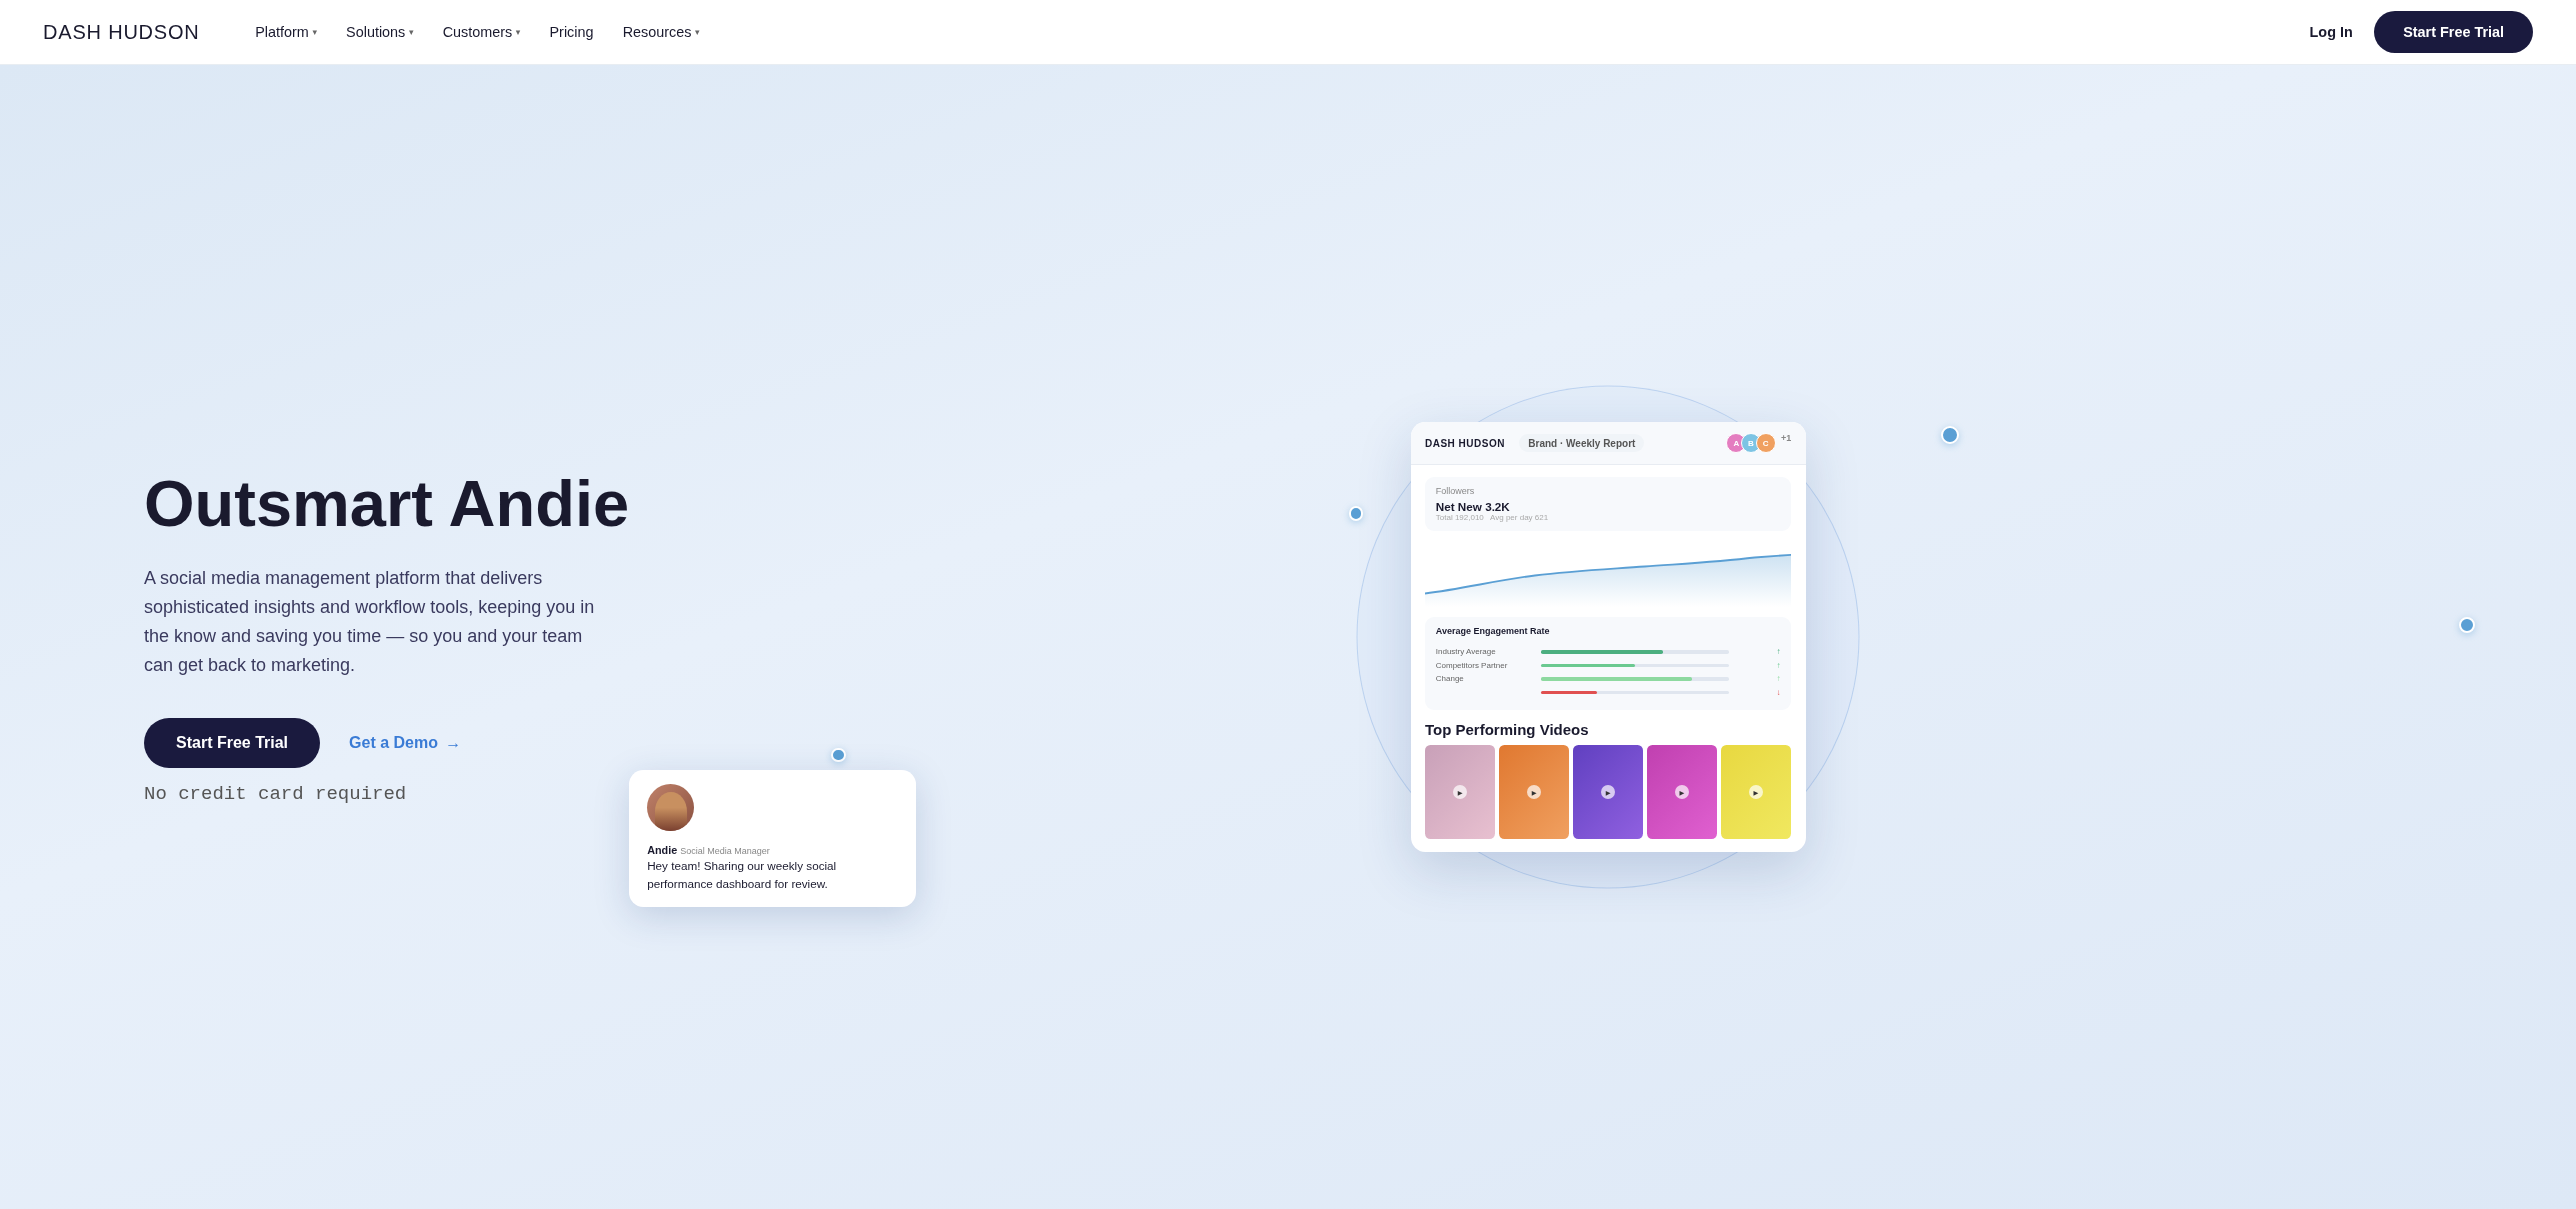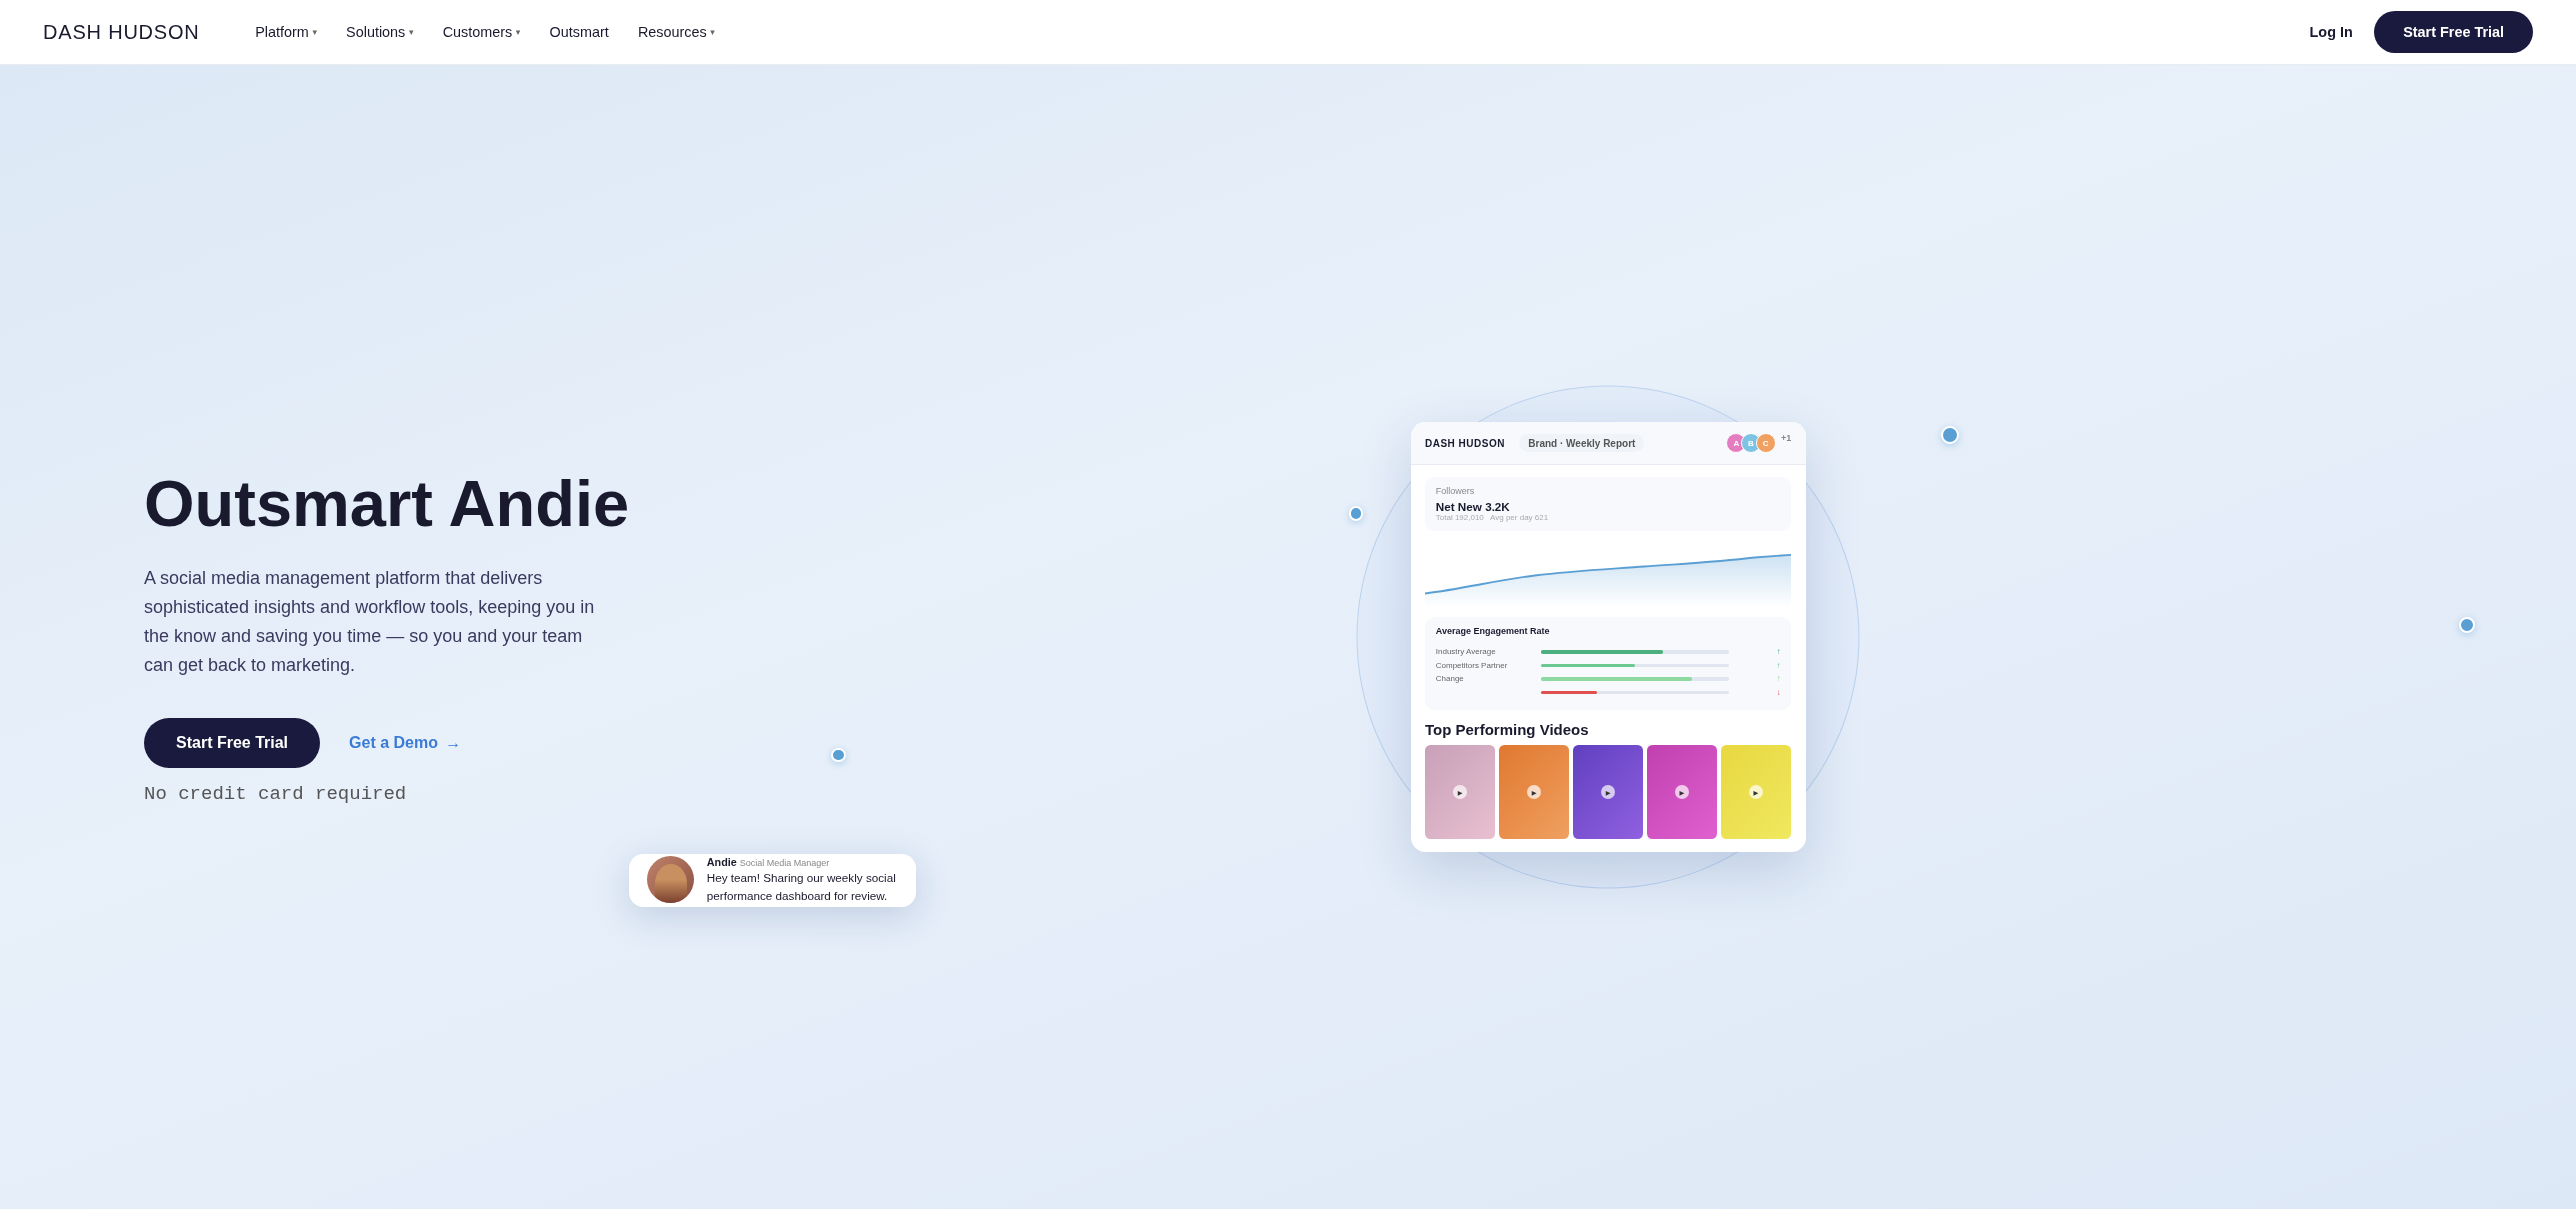--- a/index.html
+++ b/index.html
@@ -424,25 +424,26 @@
 
     
     .chat-bubble {
       position: absolute;
       bottom: -18px;
       left: -54px;
       z-index: 5;
       background: #fff;
       border-radius: 14.4px;
       box-shadow: 0 9px 36px rgba(30,60,120,0.18);
-      padding: 2px 18px;
+      padding: 14px 18px;
       display: flex;
       align-items: flex-start;
       gap: 12.6px;
       width: 287px;
+      flex-direction: column;
     }
 
     .chat-avatar {
       width: 47px;
       height: 47px;
       border-radius: 50%;
       background: linear-gradient(135deg, #c0826a, #8a5040);
       flex-shrink: 0;
       overflow: hidden;
       display: flex;
@@ -493,21 +494,21 @@
     </a>
     <a class="nav-link">
       <span>Solutions</span>
       <span class="chevron">▾</span>
     </a>
     <a class="nav-link">
       <span>Customers</span>
       <span class="chevron">▾</span>
     </a>
     <a class="nav-link">
-      <span>Outsmart</span>
+      <span>Pricing</span>
     </a>
     <a class="nav-link">
       <span>Resources</span>
       <span class="chevron">▾</span>
     </a>
   </div>
 
   <div class="nav-actions">
     <button class="btn-login">Log In</button>
     <button class="btn-trial-nav">Start Free Trial</button>

